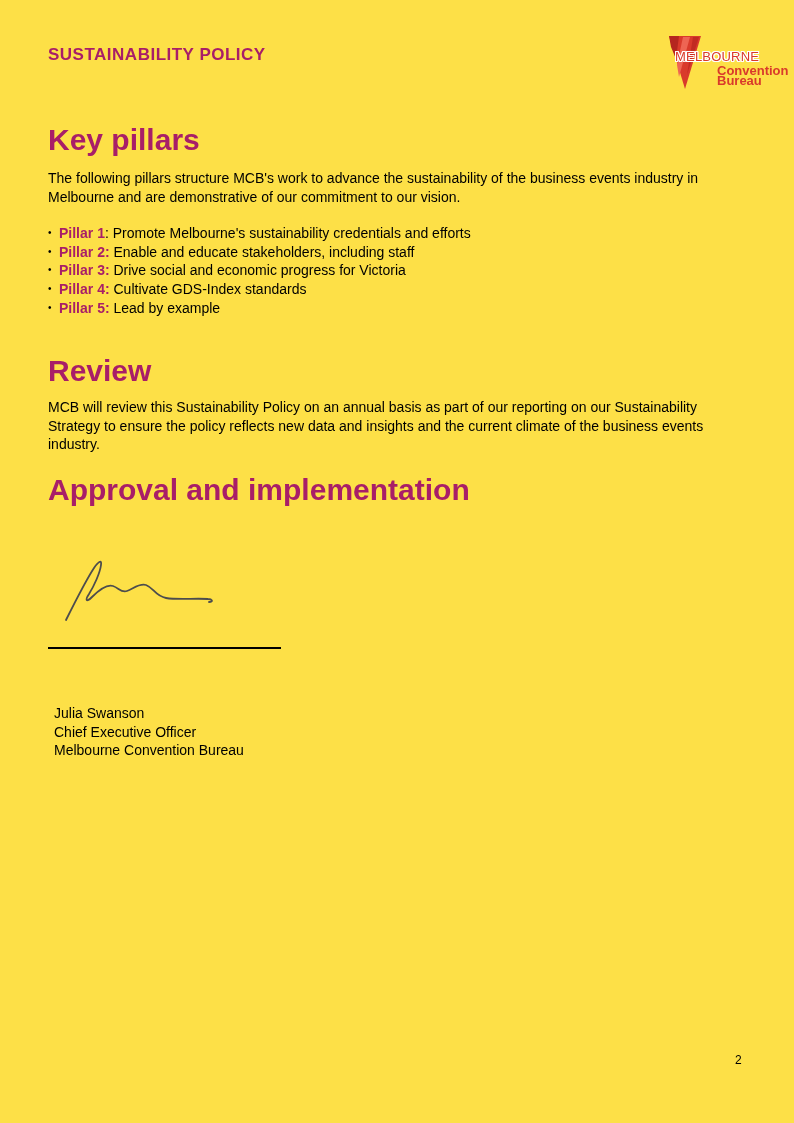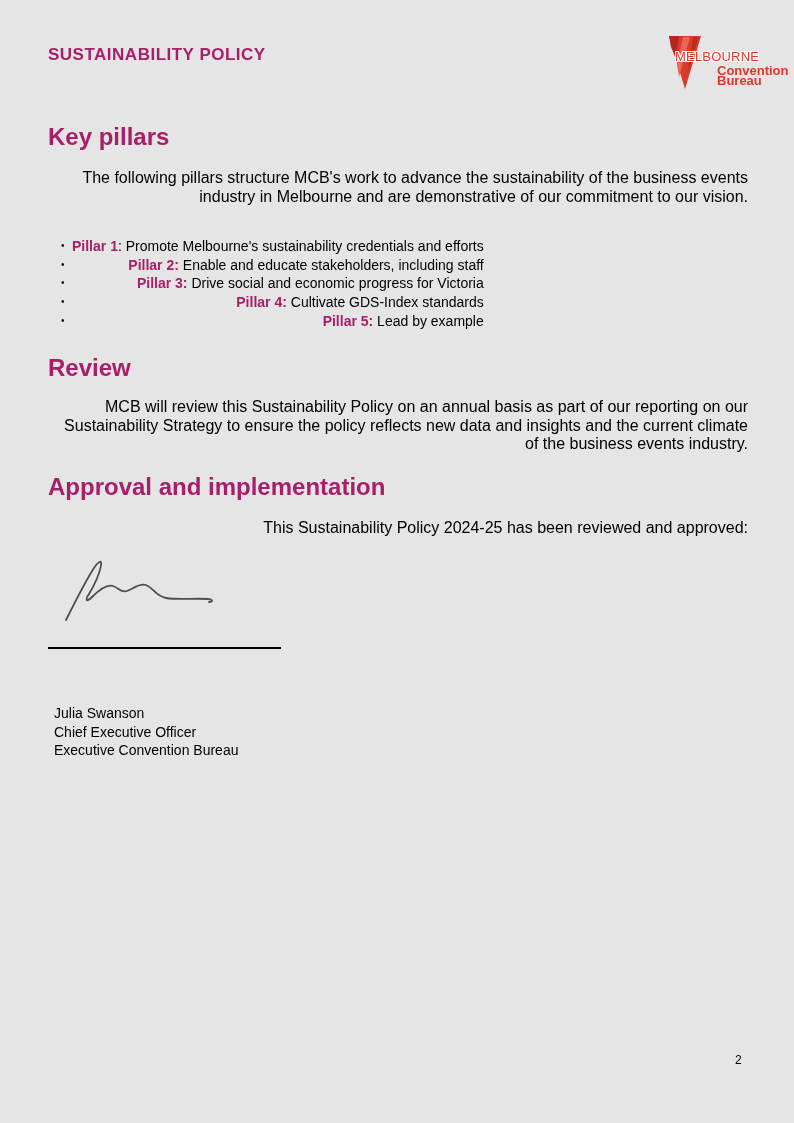--- a/index.html
+++ b/index.html
@@ -4,21 +4,21 @@
 <style>
   html, body {
     margin: 0;
     padding: 0;
     background: #ffffff;
   }
   .page {
     position: relative;
     width: 794px;
     height: 1123px;
-    background: #e5e5e5;
+    background: #fde047;
     font-family: "Liberation Sans", sans-serif;
     color: #000000;
     overflow: hidden;
   }
   .doc-title {
     position: absolute;
     left: 48px;
     top: 45px;
     font-size: 17px;
     font-weight: bold;
@@ -58,53 +58,51 @@
     font-size: 13px;
     font-weight: bold;
     color: #D93A2B;
     line-height: 10px;
   }
   
   .h2 {
     position: absolute;
     left: 48px;
     margin: 0;
-    font-size: 24px;
+    font-size: 30px;
     font-weight: bold;
     color: #A81E68;
     white-space: nowrap;
   }
   #h-key { top: 123px; }
   #h-review { top: 354px; }
   #h-approval { top: 473px; }
 
   .body-text {
     position: absolute;
     left: 48px;
     width: 700px;
     margin: 0;
-    font-size: 16px;
+    font-size: 14px;
     line-height: 18.6px;
     color: #000000;
-    text-align: right;
   }
   #intro { top: 169px; }
   #review-body { top: 398px; }
   #approval-body { top: 519px; }
 
   .pillars {
     position: absolute;
     left: 48px;
     top: 224px;
-    margin: 13px;
+    margin: 0;
     padding: 0;
     list-style: none;
     font-size: 14px;
     line-height: 18.7px;
-    text-align: right;
   }
   .pillars li {
     position: relative;
     padding-left: 11px;
   }
   .pillars li::before {
     content: "\2022";
     position: absolute;
     left: 0;
     top: 0;
@@ -179,21 +177,20 @@
     <li><span class="pillar-label">Pillar 4:</span><span> Cultivate GDS-Index standards</span></li>
     <li><span class="pillar-label">Pillar 5:</span><span> Lead by example</span></li>
   </ul>
 
   <h2 class="h2" id="h-review">Review</h2>
 
   <p class="body-text" id="review-body">MCB will review this Sustainability Policy on an annual basis as part of our reporting on our Sustainability Strategy to ensure the policy reflects new data and insights and the current climate of the business events industry.</p>
 
   <h2 class="h2" id="h-approval">Approval and implementation</h2>
 
-  <p class="body-text" id="approval-body">This Sustainability Policy 2024-25 has been reviewed and approved:</p>
 
   <svg class="signature-svg" width="180" height="80" viewBox="0 0 180 80">
     <path d="M 8 68
              C 16 52, 28 28, 36 16
              C 40 10, 44 7, 43 13
              C 42 21, 36 34, 31 42
              C 27 48, 28 51, 34 45
              C 41 38, 49 32, 55 34
              C 61 36, 63 41, 69 39
              C 75 37, 81 31, 88 33
@@ -201,18 +198,18 @@
              C 120 48, 138 46, 150 47
              C 154 47, 156 50, 151 50" fill="none" stroke="#4D4D4D" stroke-width="1.8" stroke-linecap="round"></path>
   </svg>
 
   <div class="sig-line"></div>
 
 
   <div class="signatory">
     <div>Julia Swanson</div>
     <div>Chief Executive Officer</div>
-    <div>Executive Convention Bureau</div>
+    <div>Melbourne Convention Bureau</div>
   </div>
 
   <div class="page-num">2</div>
 
 </div>
 
 </body></html>

